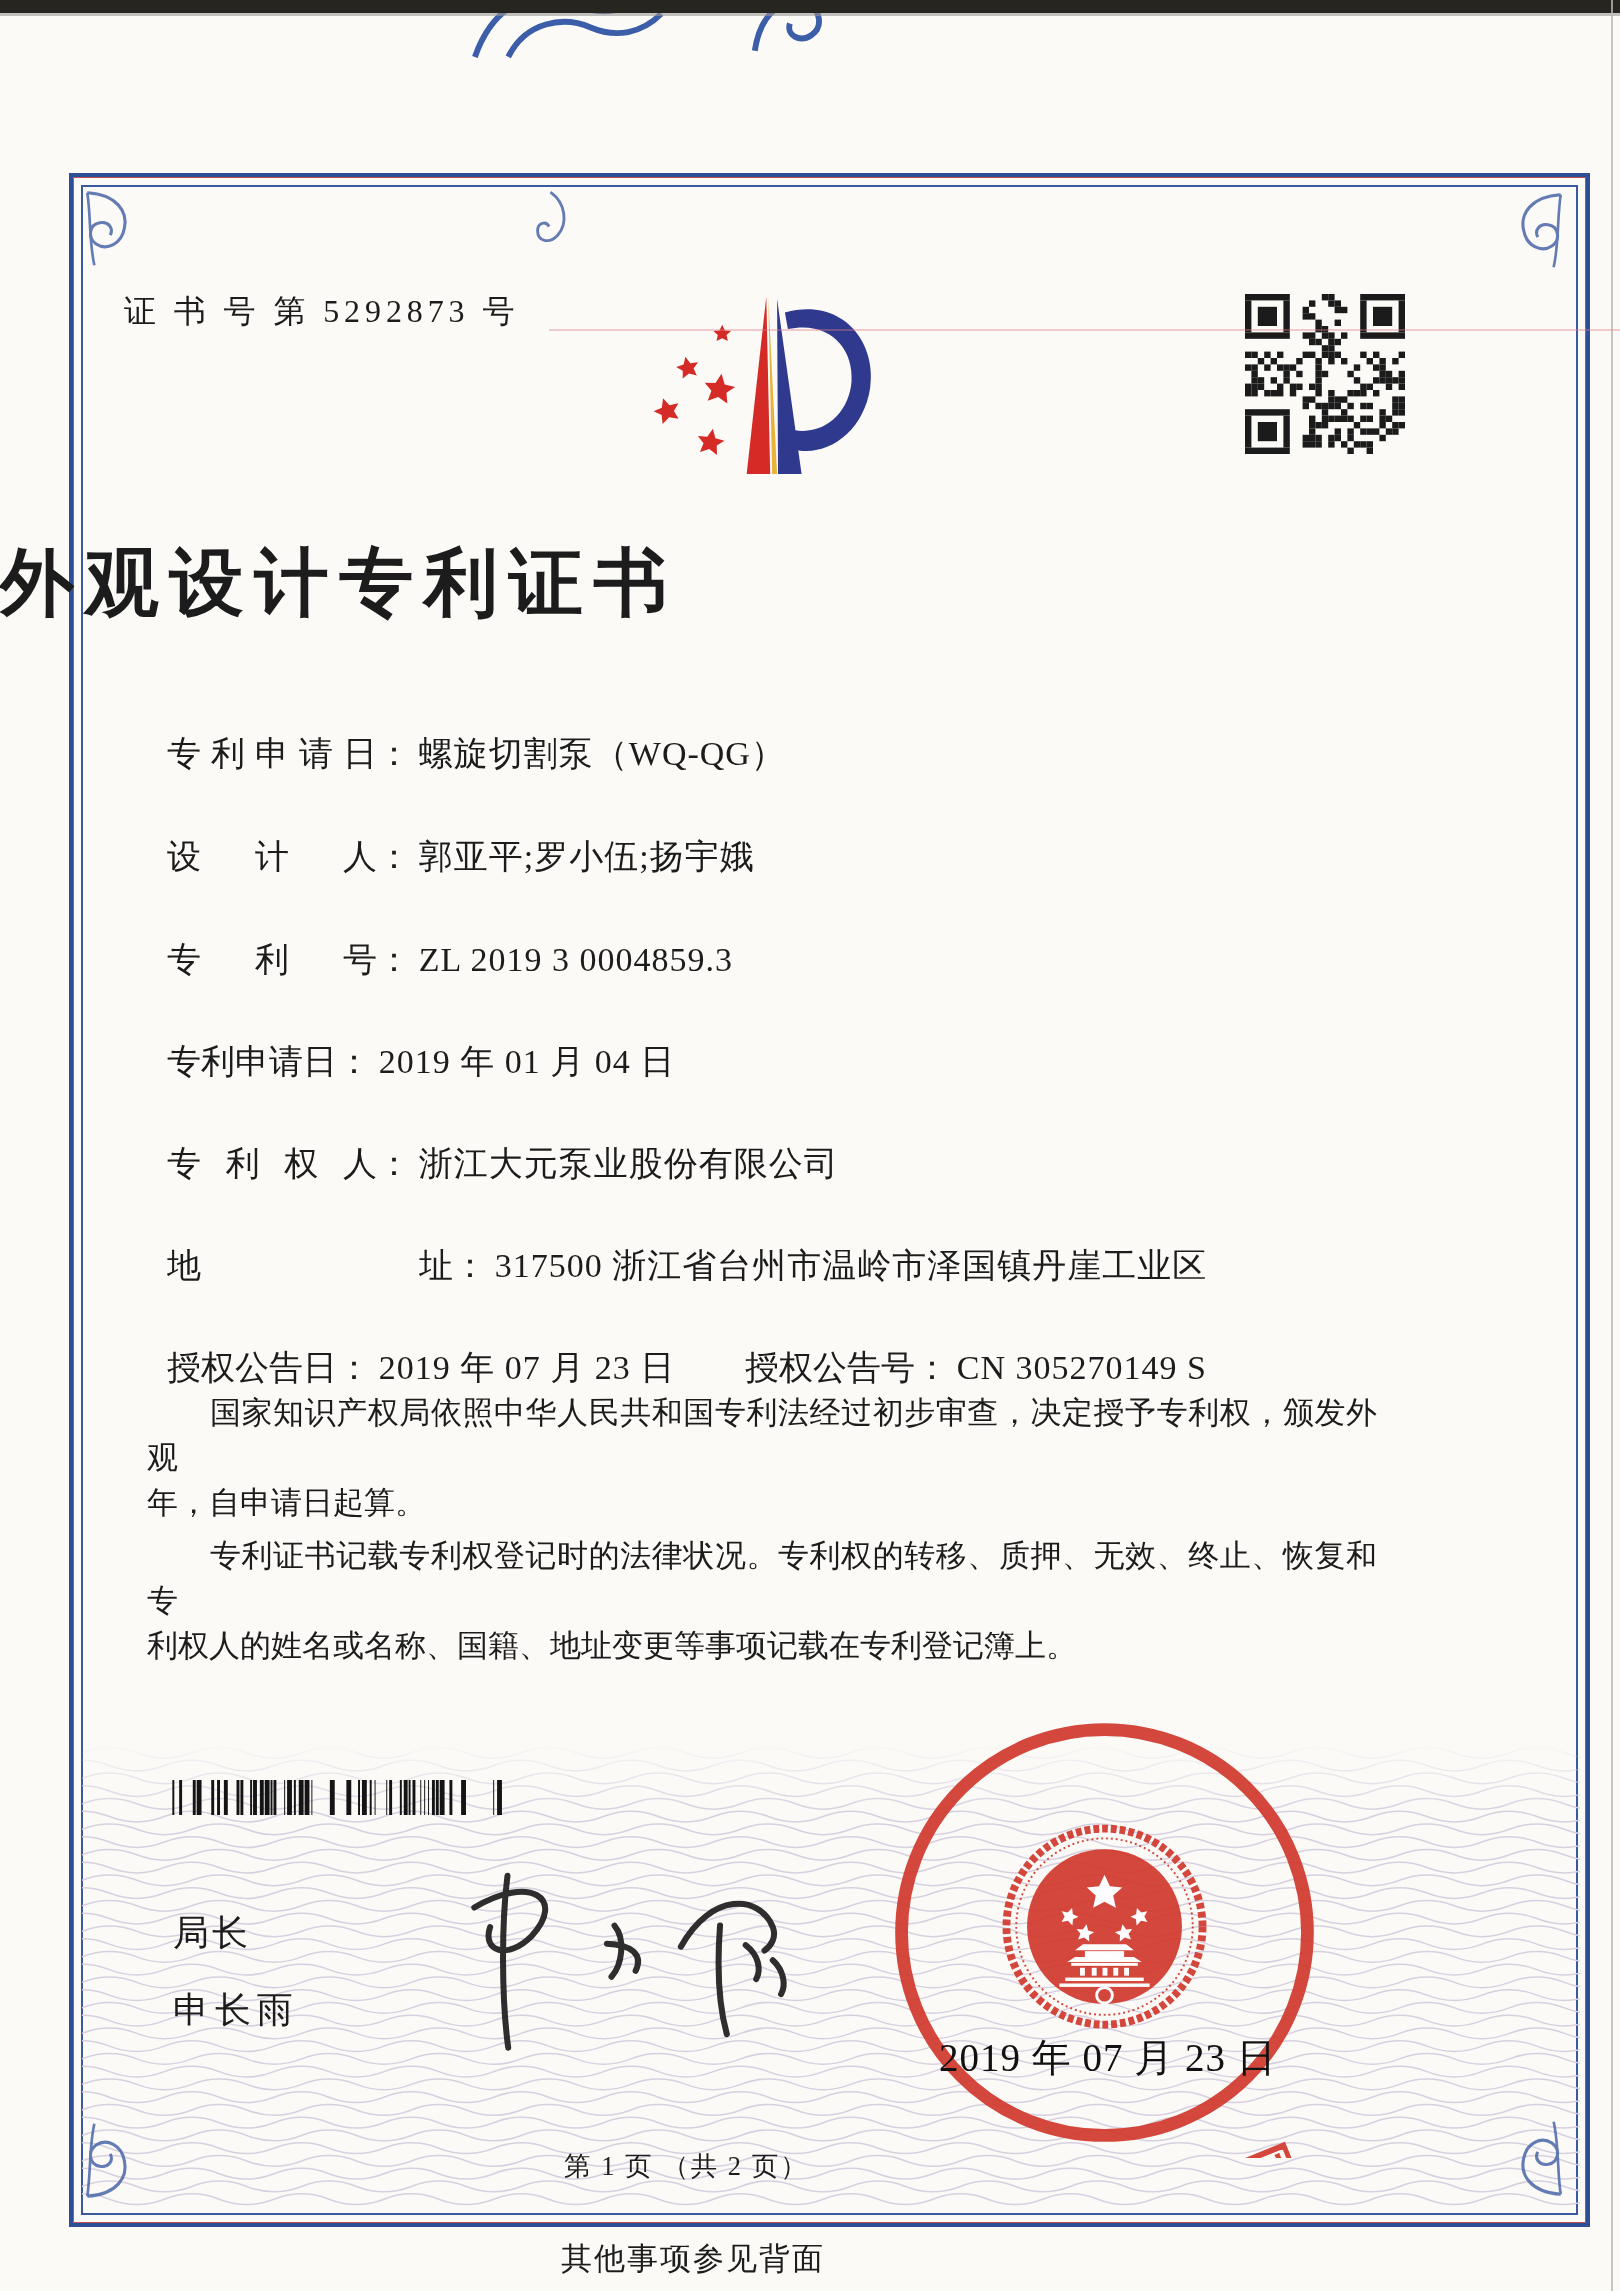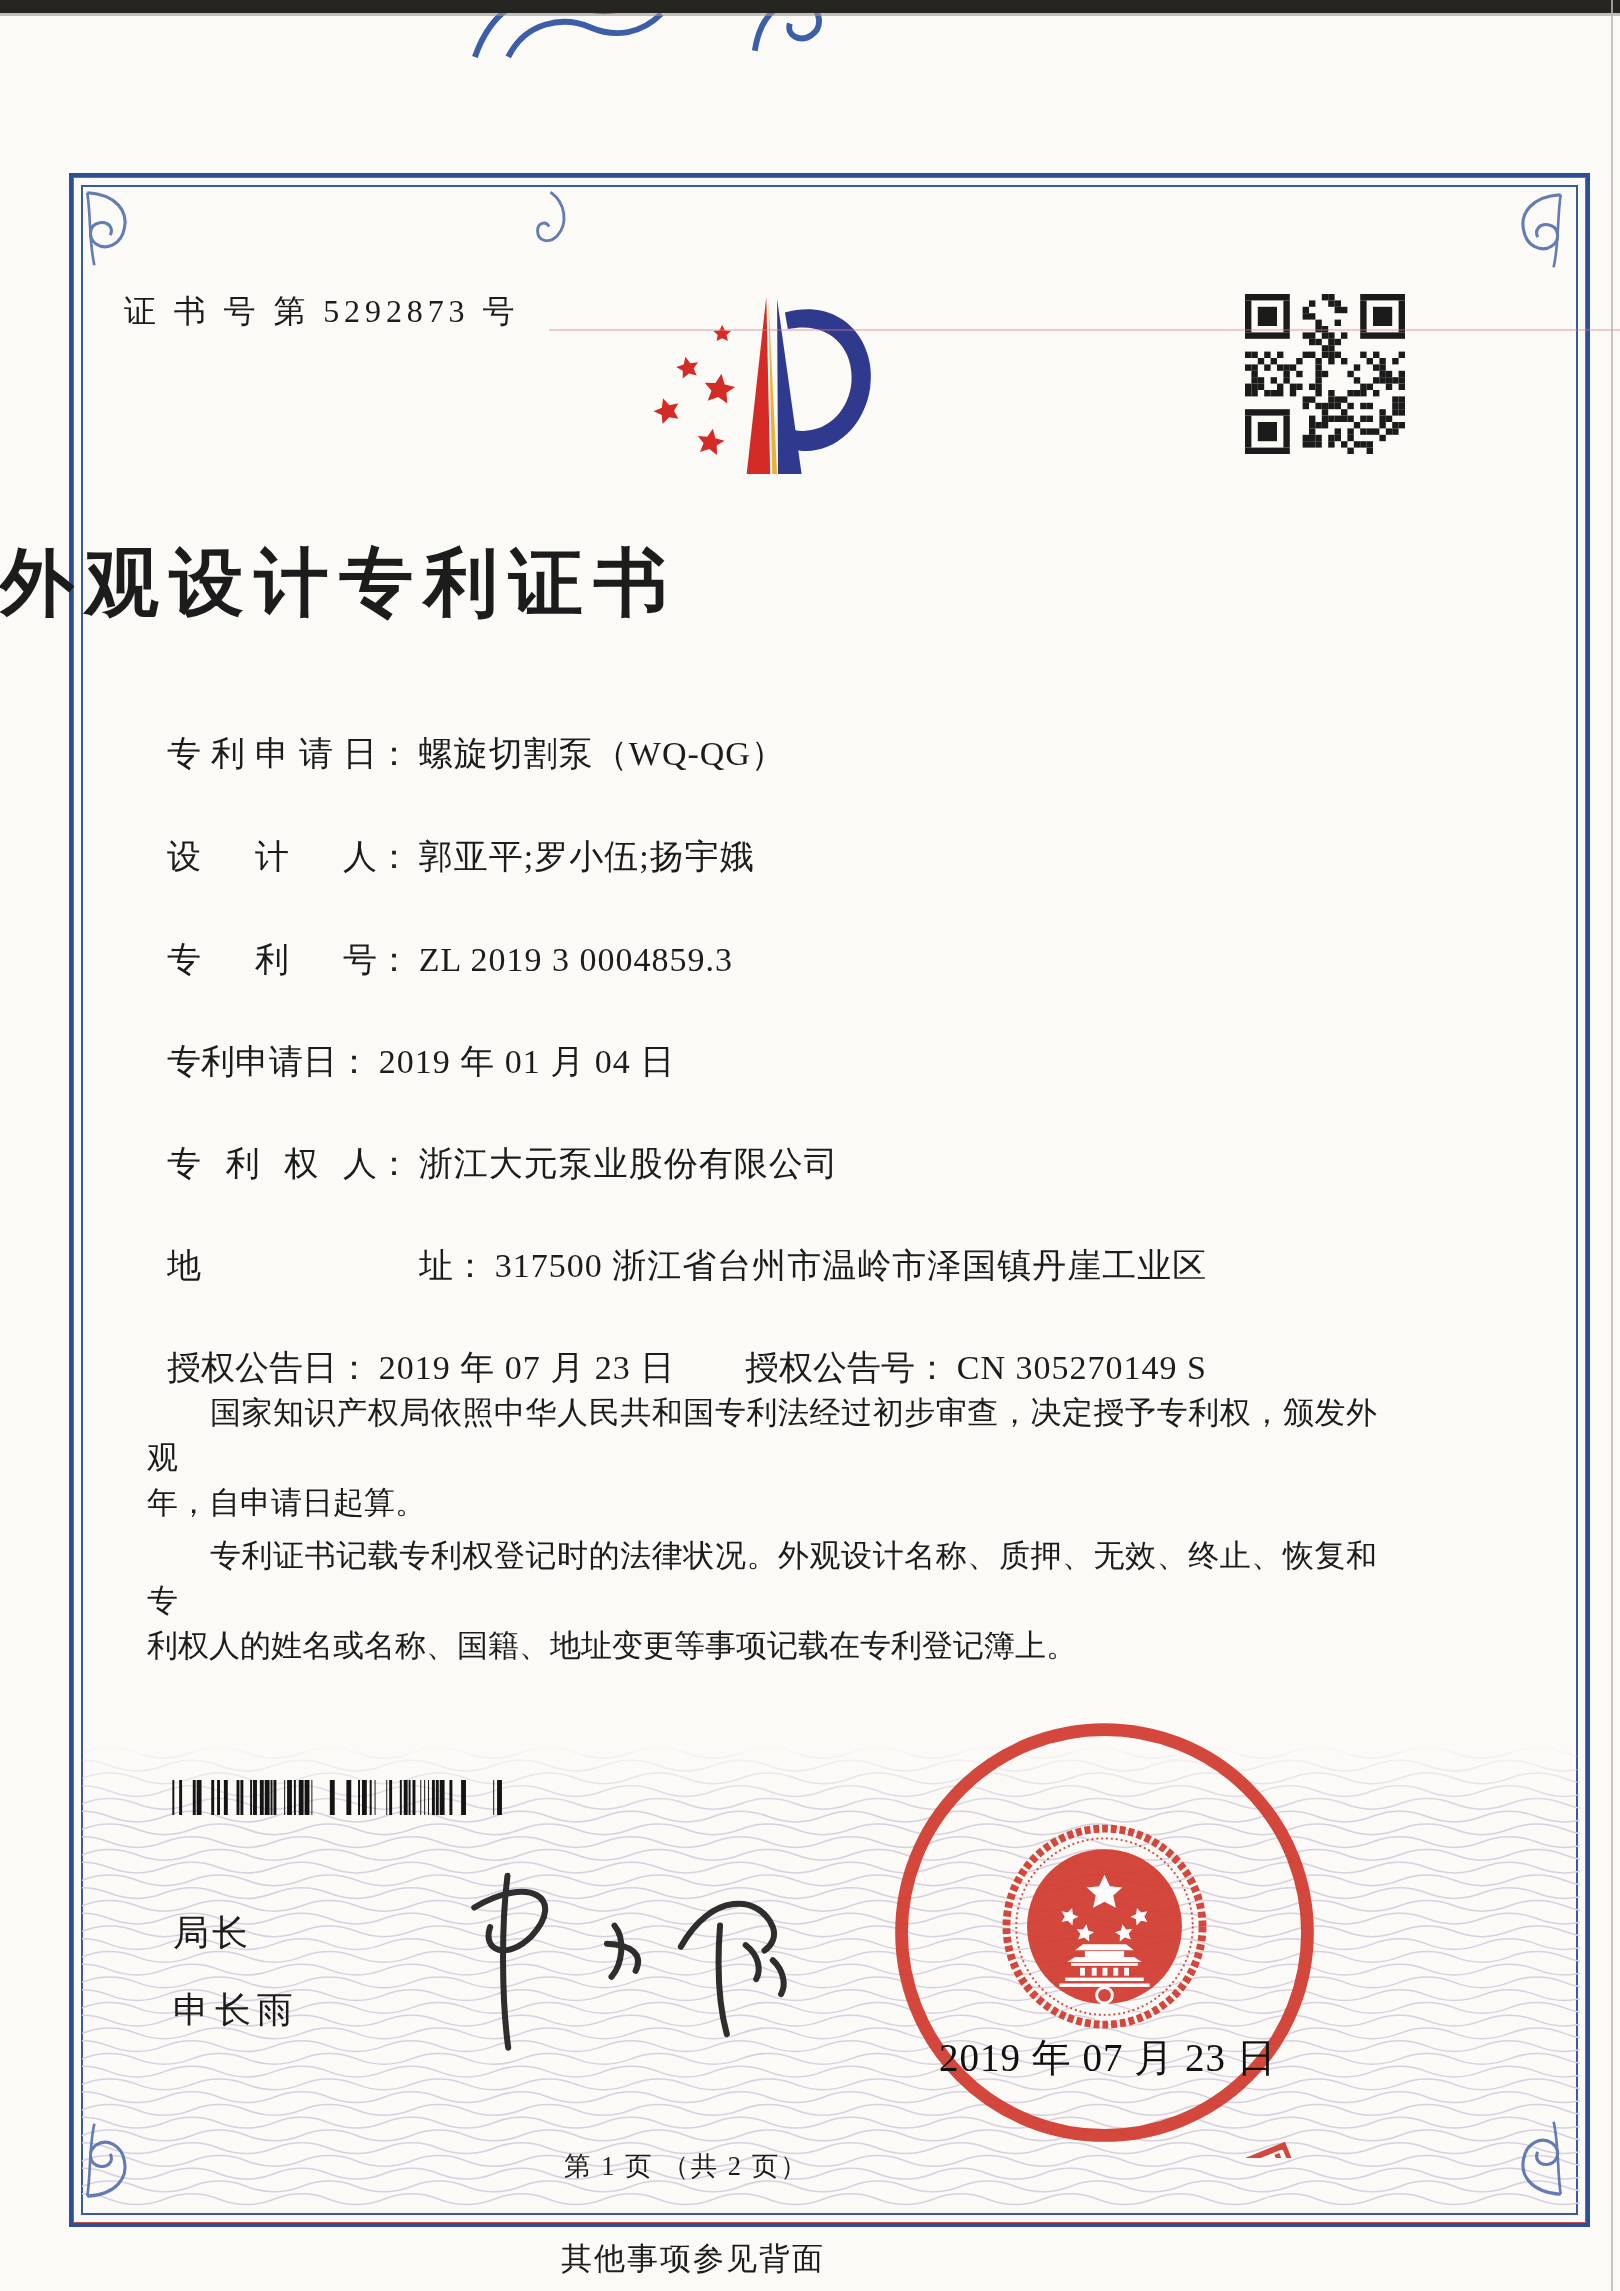--- a/index.html
+++ b/index.html
@@ -332,21 +332,21 @@
 <div class="abs frow" style="top:1345px">
   <span class="flabel">授权公告日</span><span class="fcolon">：</span><span class="fval">2019 年 07 月 23 日</span>
   <span class="fpair2">
     <span class="flabel">授权公告号</span><span class="fcolon">：</span><span class="fval">CN 305270149 S</span>
   </span>
 </div>
 
 <div class="abs paras">
   <div class="pline ind">国家知识产权局依照中华人民共和国专利法经过初步审查，决定授予专利权，颁发外观</div>
   <div class="pline last">年，自申请日起算。</div>
-  <div class="pline ind p2">专利证书记载专利权登记时的法律状况。外观设计名称、质押、无效、终止、恢复和专</div>
+  <div class="pline ind p2">专利证书记载专利权登记时的法律状况。专利权的转移、质押、无效、终止、恢复和专</div>
   <div class="pline last">利权人的姓名或名称、国籍、地址变更等事项记载在专利登记簿上。</div>
 </div>
 
 <svg id="waves" class="abs waves" width="1498" height="465" viewBox="0 0 1528 474" preserveAspectRatio="none">
     <path d="M0 10 q 28 -11 56 0 t 56 0 t 56 0 t 56 0 t 56 0 t 56 0 t 56 0 t 56 0 t 56 0 t 56 0 t 56 0 t 56 0 t 56 0 t 56 0 t 56 0 t 56 0 t 56 0 t 56 0 t 56 0 t 56 0 t 56 0 t 56 0 t 56 0 t 56 0 t 56 0 t 56 0 t 56 0 t 56 0 t 56 0" transform="translate(0,0)" fill="none" stroke="#d7d0e0" stroke-width="1.6"></path>
     <path d="M0 10 q 28 -11 56 0 t 56 0 t 56 0 t 56 0 t 56 0 t 56 0 t 56 0 t 56 0 t 56 0 t 56 0 t 56 0 t 56 0 t 56 0 t 56 0 t 56 0 t 56 0 t 56 0 t 56 0 t 56 0 t 56 0 t 56 0 t 56 0 t 56 0 t 56 0 t 56 0 t 56 0 t 56 0 t 56 0 t 56 0" transform="translate(-28,13)" fill="none" stroke="#d7d0e0" stroke-width="1.6"></path>
     <path d="M0 10 q 28 -11 56 0 t 56 0 t 56 0 t 56 0 t 56 0 t 56 0 t 56 0 t 56 0 t 56 0 t 56 0 t 56 0 t 56 0 t 56 0 t 56 0 t 56 0 t 56 0 t 56 0 t 56 0 t 56 0 t 56 0 t 56 0 t 56 0 t 56 0 t 56 0 t 56 0 t 56 0 t 56 0 t 56 0 t 56 0" transform="translate(0,26)" fill="none" stroke="#d7d0e0" stroke-width="1.6"></path>
     <path d="M0 10 q 28 -11 56 0 t 56 0 t 56 0 t 56 0 t 56 0 t 56 0 t 56 0 t 56 0 t 56 0 t 56 0 t 56 0 t 56 0 t 56 0 t 56 0 t 56 0 t 56 0 t 56 0 t 56 0 t 56 0 t 56 0 t 56 0 t 56 0 t 56 0 t 56 0 t 56 0 t 56 0 t 56 0 t 56 0 t 56 0" transform="translate(-28,39)" fill="none" stroke="#d7d0e0" stroke-width="1.6"></path>
     <path d="M0 10 q 28 -11 56 0 t 56 0 t 56 0 t 56 0 t 56 0 t 56 0 t 56 0 t 56 0 t 56 0 t 56 0 t 56 0 t 56 0 t 56 0 t 56 0 t 56 0 t 56 0 t 56 0 t 56 0 t 56 0 t 56 0 t 56 0 t 56 0 t 56 0 t 56 0 t 56 0 t 56 0 t 56 0 t 56 0 t 56 0" transform="translate(0,52)" fill="none" stroke="#d7d0e0" stroke-width="1.6"></path>
     <path d="M0 10 q 28 -11 56 0 t 56 0 t 56 0 t 56 0 t 56 0 t 56 0 t 56 0 t 56 0 t 56 0 t 56 0 t 56 0 t 56 0 t 56 0 t 56 0 t 56 0 t 56 0 t 56 0 t 56 0 t 56 0 t 56 0 t 56 0 t 56 0 t 56 0 t 56 0 t 56 0 t 56 0 t 56 0 t 56 0 t 56 0" transform="translate(-28,65)" fill="none" stroke="#d7d0e0" stroke-width="1.6"></path>

